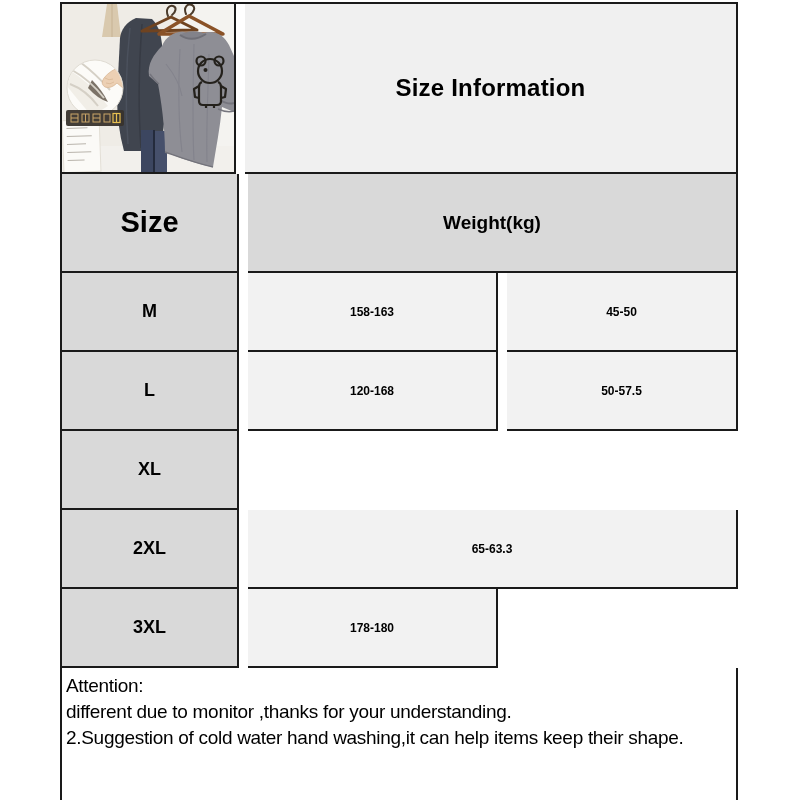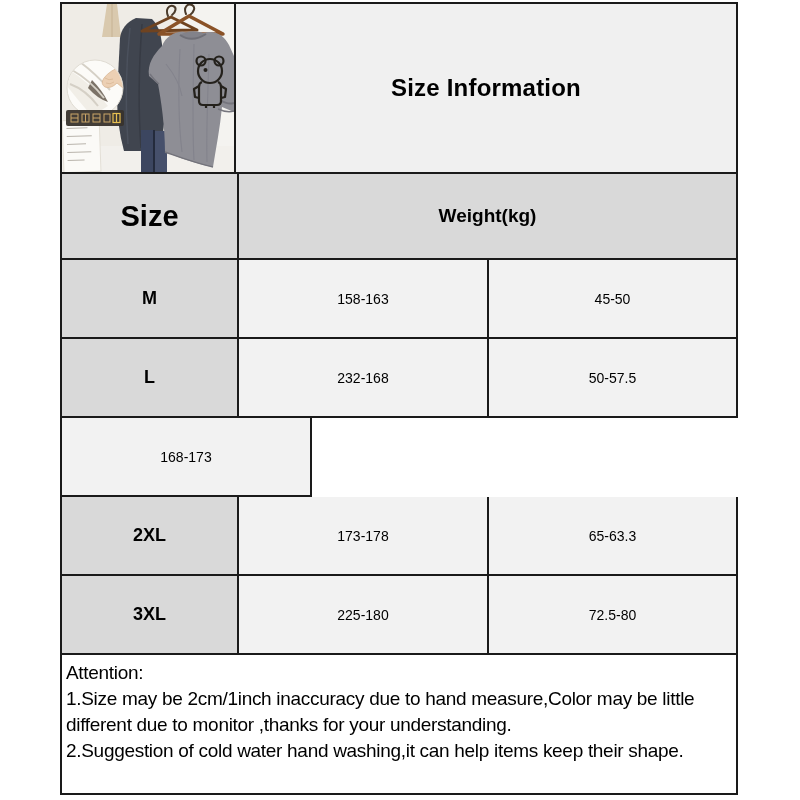--- a/index.html
+++ b/index.html
@@ -8,44 +8,44 @@
     position:relative; width:800px; height:800px;
     background:var(--page-bg, #ffffff);
     font-family:"Liberation Sans", sans-serif;
     color:#000; overflow:hidden;
   }
   .sheet {
     position:absolute; left:60px; top:2px; width:678px;
     border-top:2px solid var(--border, #1a1a1a);
     border-left:2px solid var(--border, #1a1a1a);
   }
-  .row { display:flex; width:100%; }
+  .row { display:flex; width:100%;gap:9px; }
   .cell {
     border-right:2px solid var(--border, #1a1a1a);
     border-bottom:2px solid var(--border, #1a1a1a);
     display:flex; align-items:center; justify-content:center;
     text-align:center;
   }
   
   .top-row { height:170px; }
   .photo-cell { width:174px; padding:0; overflow:hidden; background:#f0ede8; }
   .photo-cell svg { display:block; width:100%; height:100%; }
   .title-cell { flex:1; background:var(--title-bg, #f0f0f0); }
   .title-text { font-size:24px; font-weight:700; letter-spacing:0.2px; }
   
-  .header-row { height:86px; }
+  .header-row { height:99px; }
   .data-row { height:79px; }
   .c-size   { width:177px; background:var(--header-bg, #d9d9d9); }
   .c-height { width:250px; }
   .c-weight { flex:1; }
   .header-row .cell { background:var(--header-bg, #d9d9d9); font-weight:700; font-size:19px; }
   .header-row .c-size { font-size:29px; }
   .data-row .c-size { font-weight:700; font-size:18px; }
   .data-row .c-height, .data-row .c-weight {
-    background:var(--cell-bg, #f2f2f2); font-weight:400; font-size:14px;
+    background:var(--cell-bg, #f2f2f2); font-weight:700; font-size:12px;
   }
   
   .attention {
     border-right:2px solid var(--border, #1a1a1a);
     border-bottom:2px solid var(--border, #1a1a1a);
     min-height:140px; background:#fff;
     padding:5px 4px 22px 4px;
     font-size:19px; line-height:26px; letter-spacing:-0.3px;
   }
   .attention .line { white-space:nowrap; overflow:hidden; }
@@ -177,38 +177,35 @@
       <div class="cell c-weight">Weight(kg)</div>
     </div>
 
     <div class="row data-row">
       <div class="cell c-size">M</div>
       <div class="cell c-height">158-163</div>
       <div class="cell c-weight">45-50</div>
     </div>
     <div class="row data-row">
       <div class="cell c-size">L</div>
-      <div class="cell c-height">232-168</div>
+      <div class="cell c-height">120-168</div>
       <div class="cell c-weight">50-57.5</div>
     </div>
     <div class="row data-row">
-      <div class="cell c-height">168-173</div>
+      <div class="cell c-size">XL</div>
     </div>
     <div class="row data-row">
       <div class="cell c-size">2XL</div>
-      <div class="cell c-height">173-178</div>
       <div class="cell c-weight">65-63.3</div>
     </div>
     <div class="row data-row">
       <div class="cell c-size">3XL</div>
-      <div class="cell c-height">225-180</div>
-      <div class="cell c-weight">72.5-80</div>
+      <div class="cell c-height">178-180</div>
     </div>
 
     <div class="attention">
       <div class="line">Attention:</div>
-      <div class="line">1.Size may be 2cm/1inch inaccuracy due to hand measure,Color may be little</div>
       <div class="line">different due to monitor ,thanks for your understanding.</div>
       <div class="line">2.Suggestion of cold water hand washing,it can help items keep their shape.</div>
     </div>
 
   </div>
 </div>
 
 </body></html>

